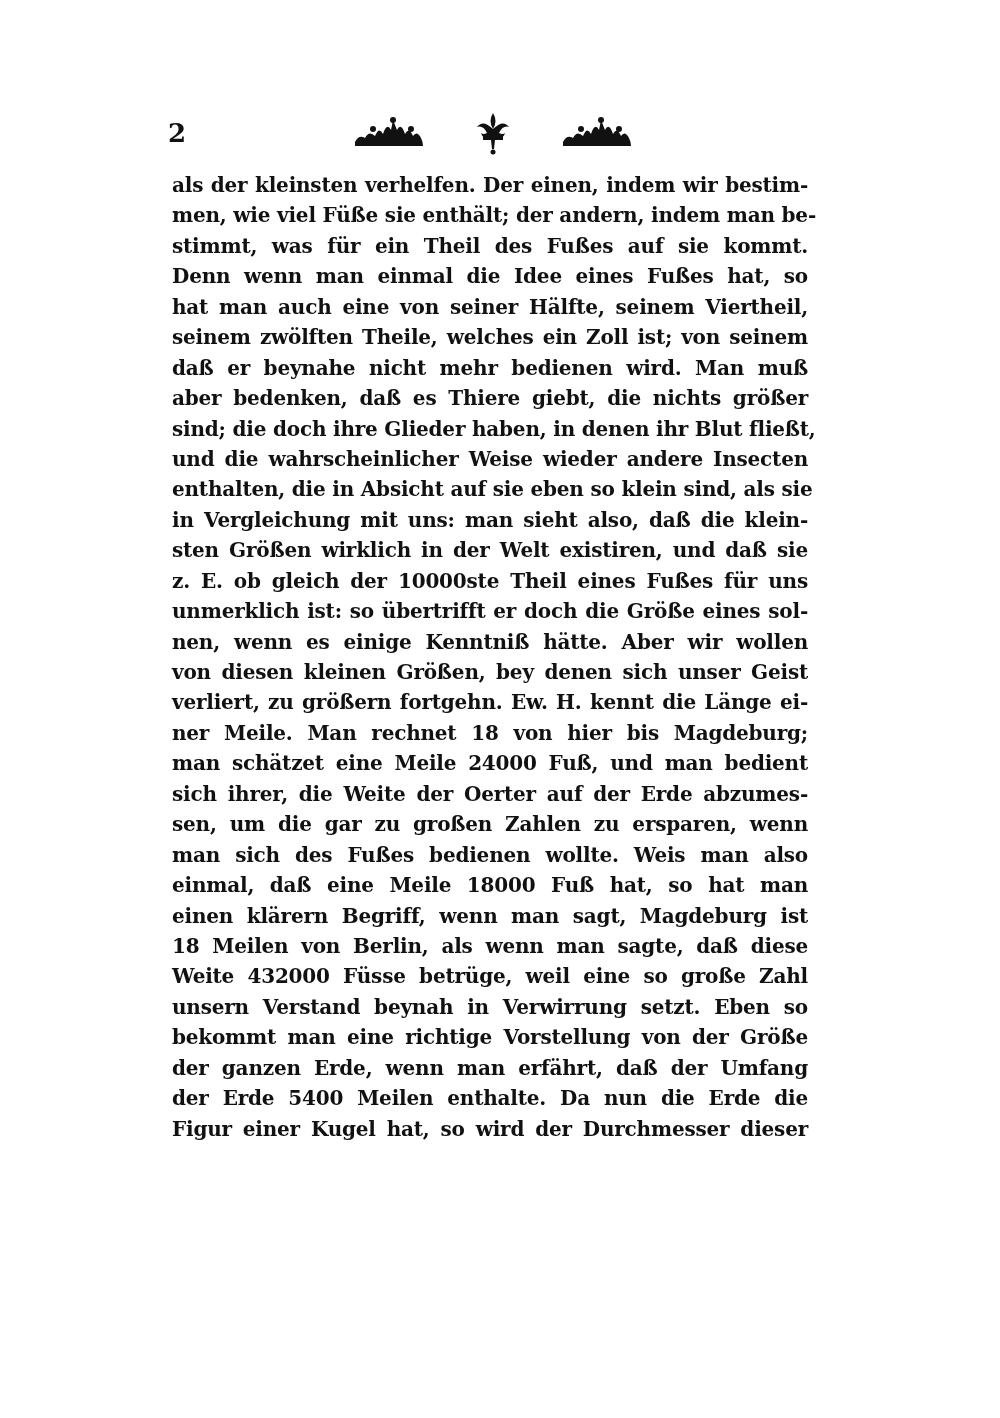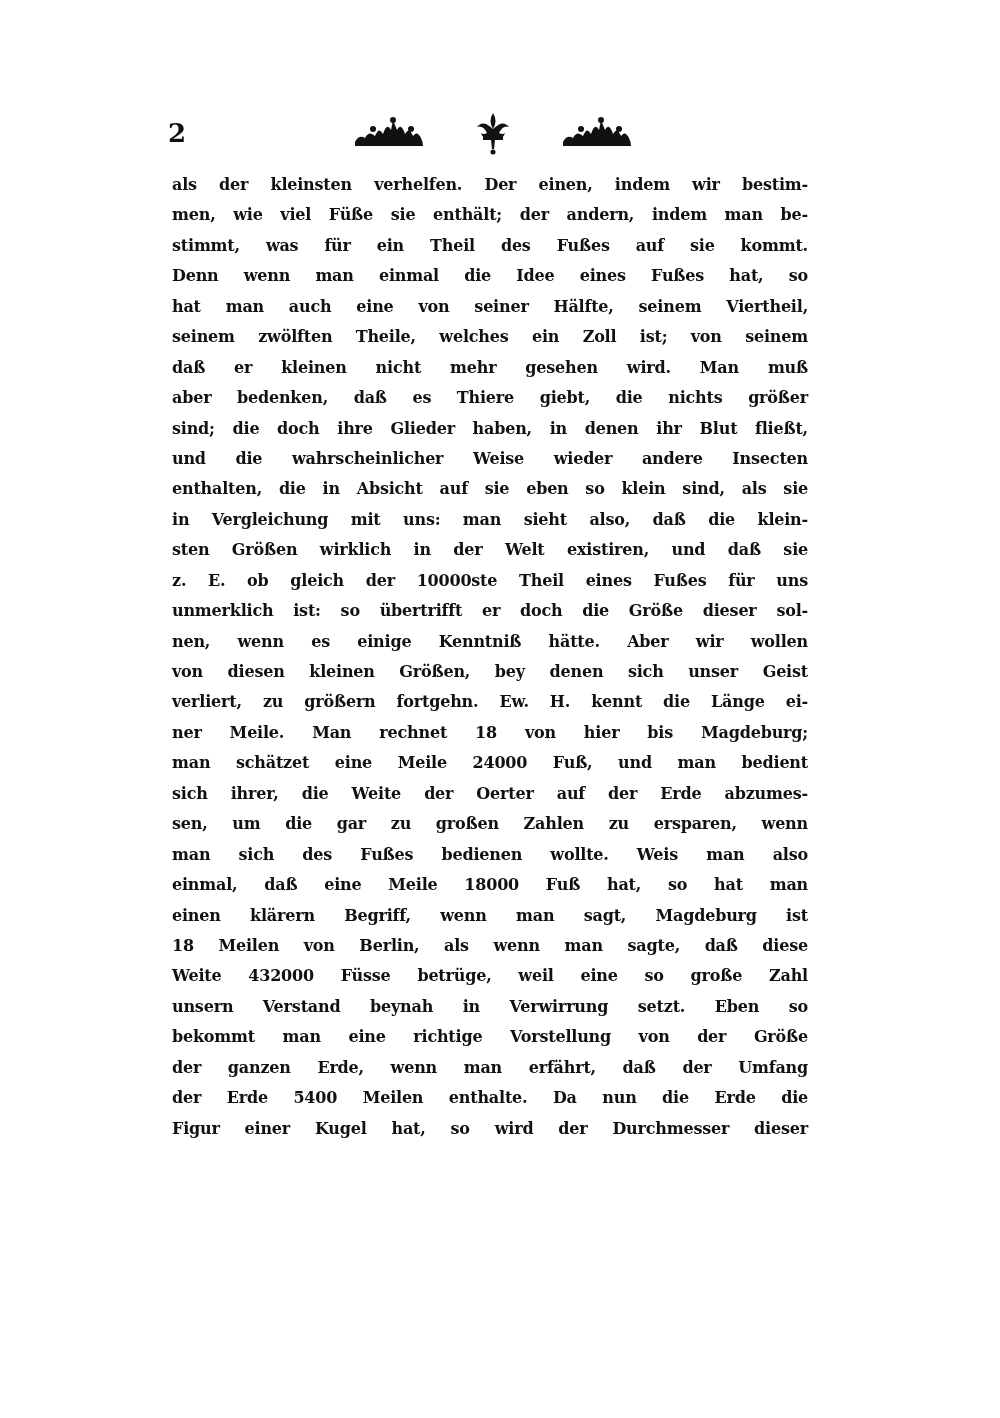--- a/index.html
+++ b/index.html
@@ -45,21 +45,21 @@
     .ornament svg { display: block; }
     .body-text {
       position: absolute;
       left: 172px;
       top: 170px;
       width: 636px;
     }
     .line {
       height: 30.45px;
       line-height: 30.45px;
-      font-size: 16px;
+      font-size: 20px;
       font-weight: bold;
       white-space: nowrap;
       text-align: justify;
       text-align-last: justify;
       letter-spacing: -0.2px;
       font-family: "DejaVu Serif", "Liberation Serif", serif;
     }
     .line.last {
       text-align-last: justify;
     }
@@ -99,29 +99,29 @@
     </svg>
   </div>
 
   <div class="body-text">
     <div class="line">als der kleinsten verhelfen. Der einen, indem wir bestim-</div>
     <div class="line">men, wie viel Füße sie enthält; der andern, indem man be-</div>
     <div class="line">stimmt, was für ein Theil des Fußes auf sie kommt.</div>
     <div class="line">Denn wenn man einmal die Idee eines Fußes hat, so</div>
     <div class="line">hat man auch eine von seiner Hälfte, seinem Viertheil,</div>
     <div class="line">seinem zwölften Theile, welches ein Zoll ist; von seinem</div>
-    <div class="line">daß er kleinen nicht mehr gesehen wird. Man muß</div>
+    <div class="line">daß er beynahe nicht mehr bedienen wird. Man muß</div>
     <div class="line">aber bedenken, daß es Thiere giebt, die nichts größer</div>
     <div class="line">sind; die doch ihre Glieder haben, in denen ihr Blut fließt,</div>
     <div class="line">und die wahrscheinlicher Weise wieder andere Insecten</div>
     <div class="line">enthalten, die in Absicht auf sie eben so klein sind, als sie</div>
     <div class="line">in Vergleichung mit uns: man sieht also, daß die klein-</div>
     <div class="line">sten Größen wirklich in der Welt existiren, und daß sie</div>
     <div class="line">z. E. ob gleich der 10000ste Theil eines Fußes für uns</div>
-    <div class="line">unmerklich ist: so übertrifft er doch die Größe dieser sol-</div>
+    <div class="line">unmerklich ist: so übertrifft er doch die Größe eines sol-</div>
     <div class="line">nen, wenn es einige Kenntniß hätte. Aber wir wollen</div>
     <div class="line">von diesen kleinen Größen, bey denen sich unser Geist</div>
     <div class="line">verliert, zu größern fortgehn. Ew. H. kennt die Länge ei-</div>
     <div class="line">ner Meile. Man rechnet 18 von hier bis Magdeburg;</div>
     <div class="line">man schätzet eine Meile 24000 Fuß, und man bedient</div>
     <div class="line">sich ihrer, die Weite der Oerter auf der Erde abzumes-</div>
     <div class="line">sen, um die gar zu großen Zahlen zu ersparen, wenn</div>
     <div class="line">man sich des Fußes bedienen wollte. Weis man also</div>
     <div class="line">einmal, daß eine Meile 18000 Fuß hat, so hat man</div>
     <div class="line">einen klärern Begriff, wenn man sagt, Magdeburg ist</div>

